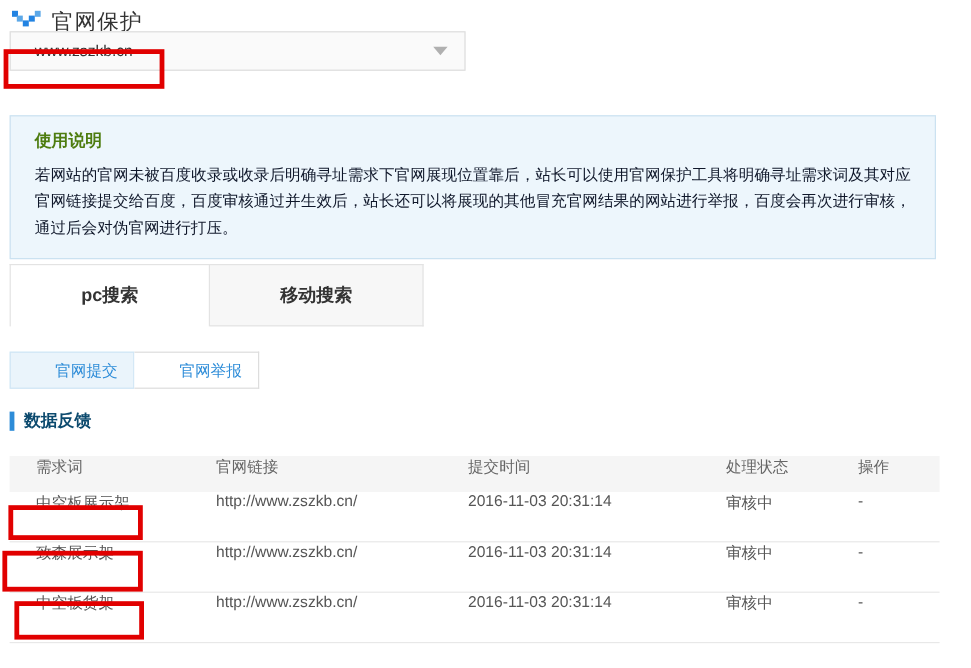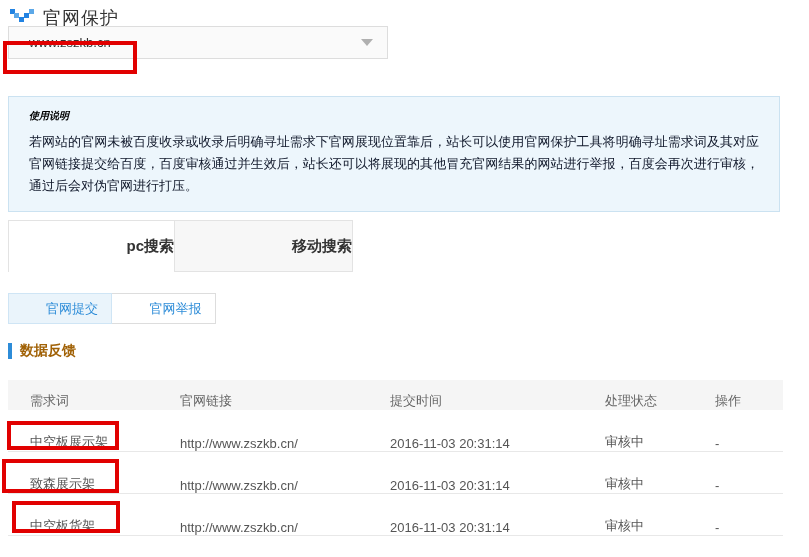--- a/index.html
+++ b/index.html
@@ -19,45 +19,45 @@
   
   .select { position: absolute; top: 26px; left: 8px; width: 380px; height: 33px;
     background: #fafafa; border: 1px solid #ddd; display: flex; align-items: center; }
   .select .val { padding-left: 20px; font-size: 13px; color: #333; }
   .select .caret { position: absolute; right: 14px; top: 12px; width: 0; height: 0;
     border-left: 6px solid transparent; border-right: 6px solid transparent; border-top: 7px solid #b0b0b0; }
 
   
   .notice { position: absolute; top: 96px; left: 8px; width: 772px;
     background: #edf6fc; border: 1px solid #cbe2f1; padding: 12px 20px 14px 20px; }
-  .notice .n-title { font-size: 10px; font-weight: bold; color: #000000; margin-bottom: 8px; font-style: italic; }
+  .notice .n-title { font-size: 14px; font-weight: bold; color: #4d7c0f; margin-bottom: 8px; }
   .notice .n-body { font-size: 13px; color: #0f172a; line-height: 22px; text-align: justify; }
 
   
   .tabs { position: absolute; top: 220px; left: 8px; display: flex; height: 52px; }
-  .tab { display: flex; align-items: center; justify-content: flex-end;
+  .tab { display: flex; align-items: center; justify-content: center;
     font-size: 15px; font-weight: bold; color: #333; cursor: pointer; }
   .tab.active { width: 167px; background: #fff; border: 1px solid #e3e3e3; border-bottom: none; }
   .tab.inactive { width: 178px; background: #f7f7f7; border: 1px solid #e3e3e3; border-left: none; }
 
   
   .subtabs { position: absolute; top: 293px; left: 8px; display: flex; }
   .subtab { width: 104px; height: 31px; display: flex; align-items: center; justify-content: center;
     font-size: 13px; color: #2d8cd8; cursor: pointer; padding-left: 24px; }
   .subtab.active { background: #eaf4fb; border: 1px solid #cfe5f5; }
   .subtab.inactive { background: #fff; border: 1px solid #ddd; border-left: none; }
 
   
   .section-title { position: absolute; top: 342px; left: 8px; display: flex; align-items: center; gap: 8px; }
   .section-title .bar { width: 4px; height: 16px; background: #2d8cd8; }
-  .section-title .txt { font-size: 14px; font-weight: bold; color: #a16207; }
+  .section-title .txt { font-size: 14px; font-weight: bold; color: #0c4a6e; }
 
   
   .tbl { position: absolute; top: 380px; left: 8px; width: 775px; font-size: 13px; }
-  .trow { display: flex; align-items: flex-end; }
+  .trow { display: flex; align-items: flex-start; }
   .thead { height: 30px; background: #f5f5f5; color: #666; }
   .tbody-row { height: 42px; color: #555; border-bottom: 1px solid #e8e8e8; }
   .c1 { width: 172px; padding-left: 22px; }
   .c2 { width: 210px; }
   .c3 { width: 215px; }
   .c4 { width: 110px; }
   .c5 { width: 68px; }
 
   
   .ann { position: absolute; border: 4px solid #e10000; background: transparent; pointer-events: none; }

